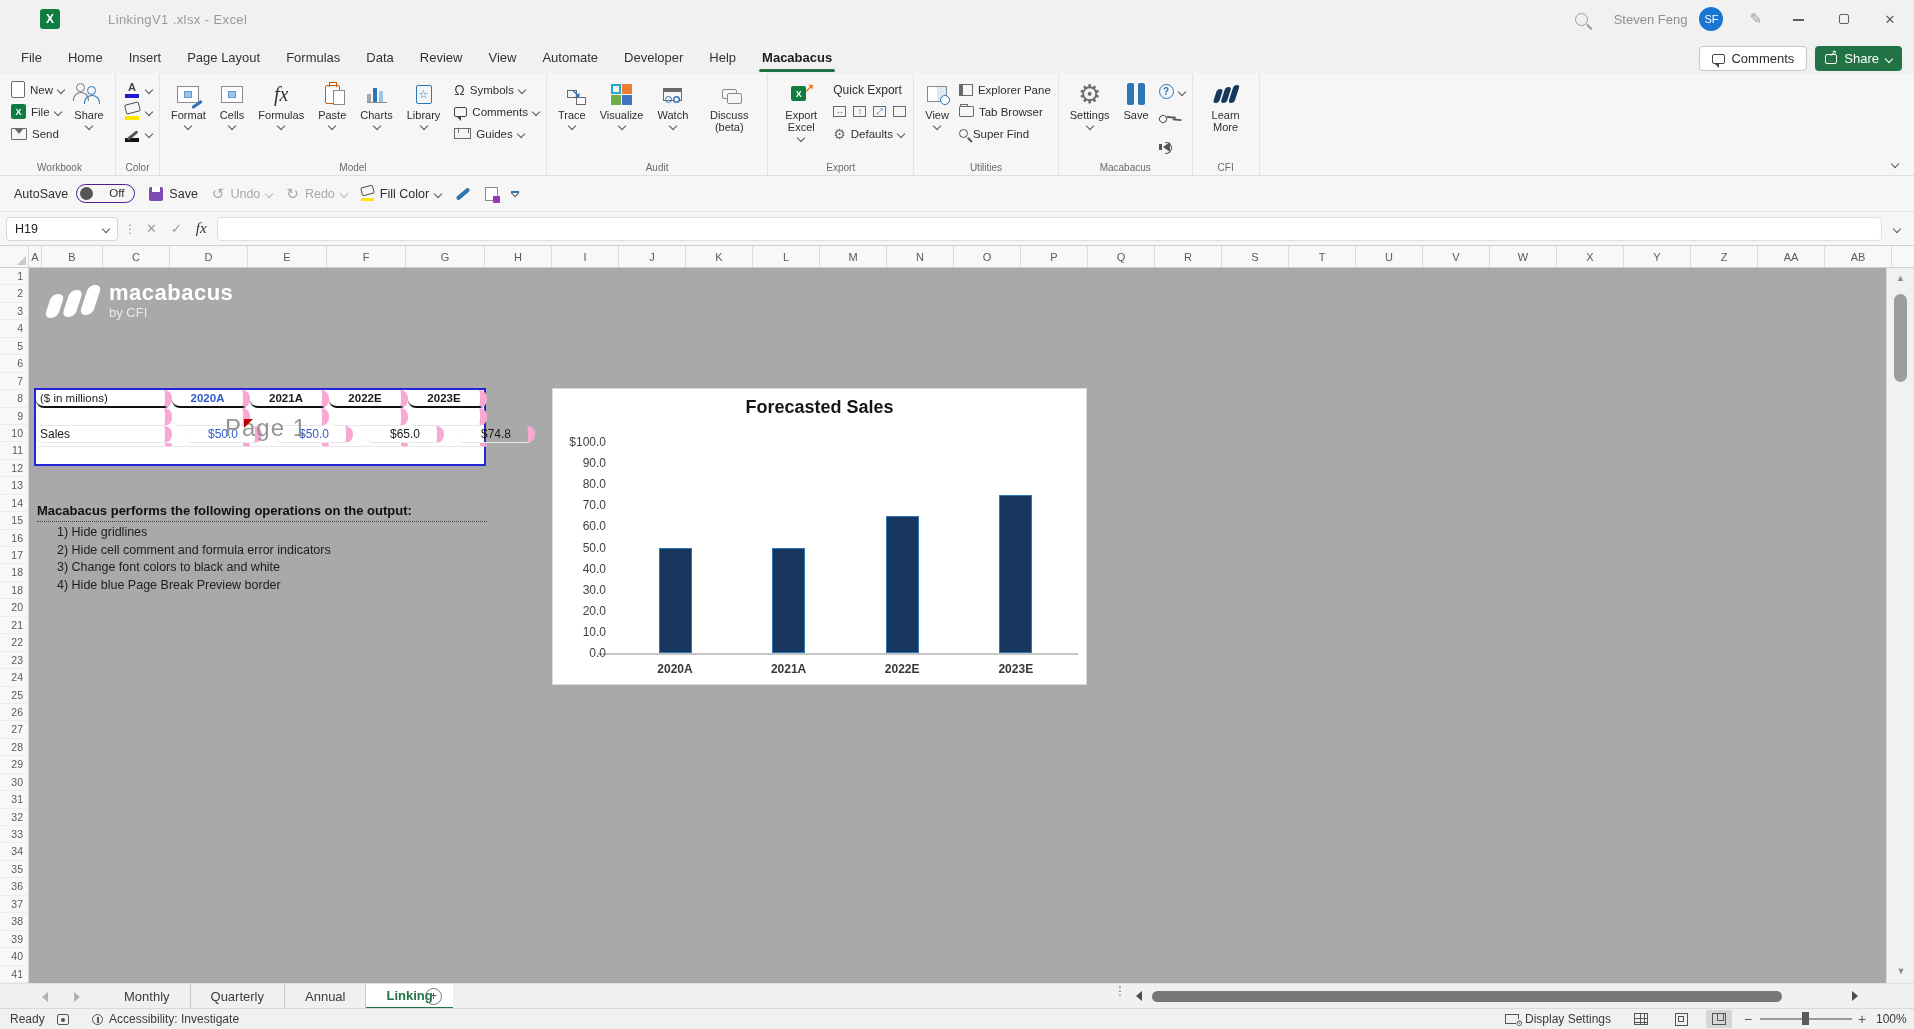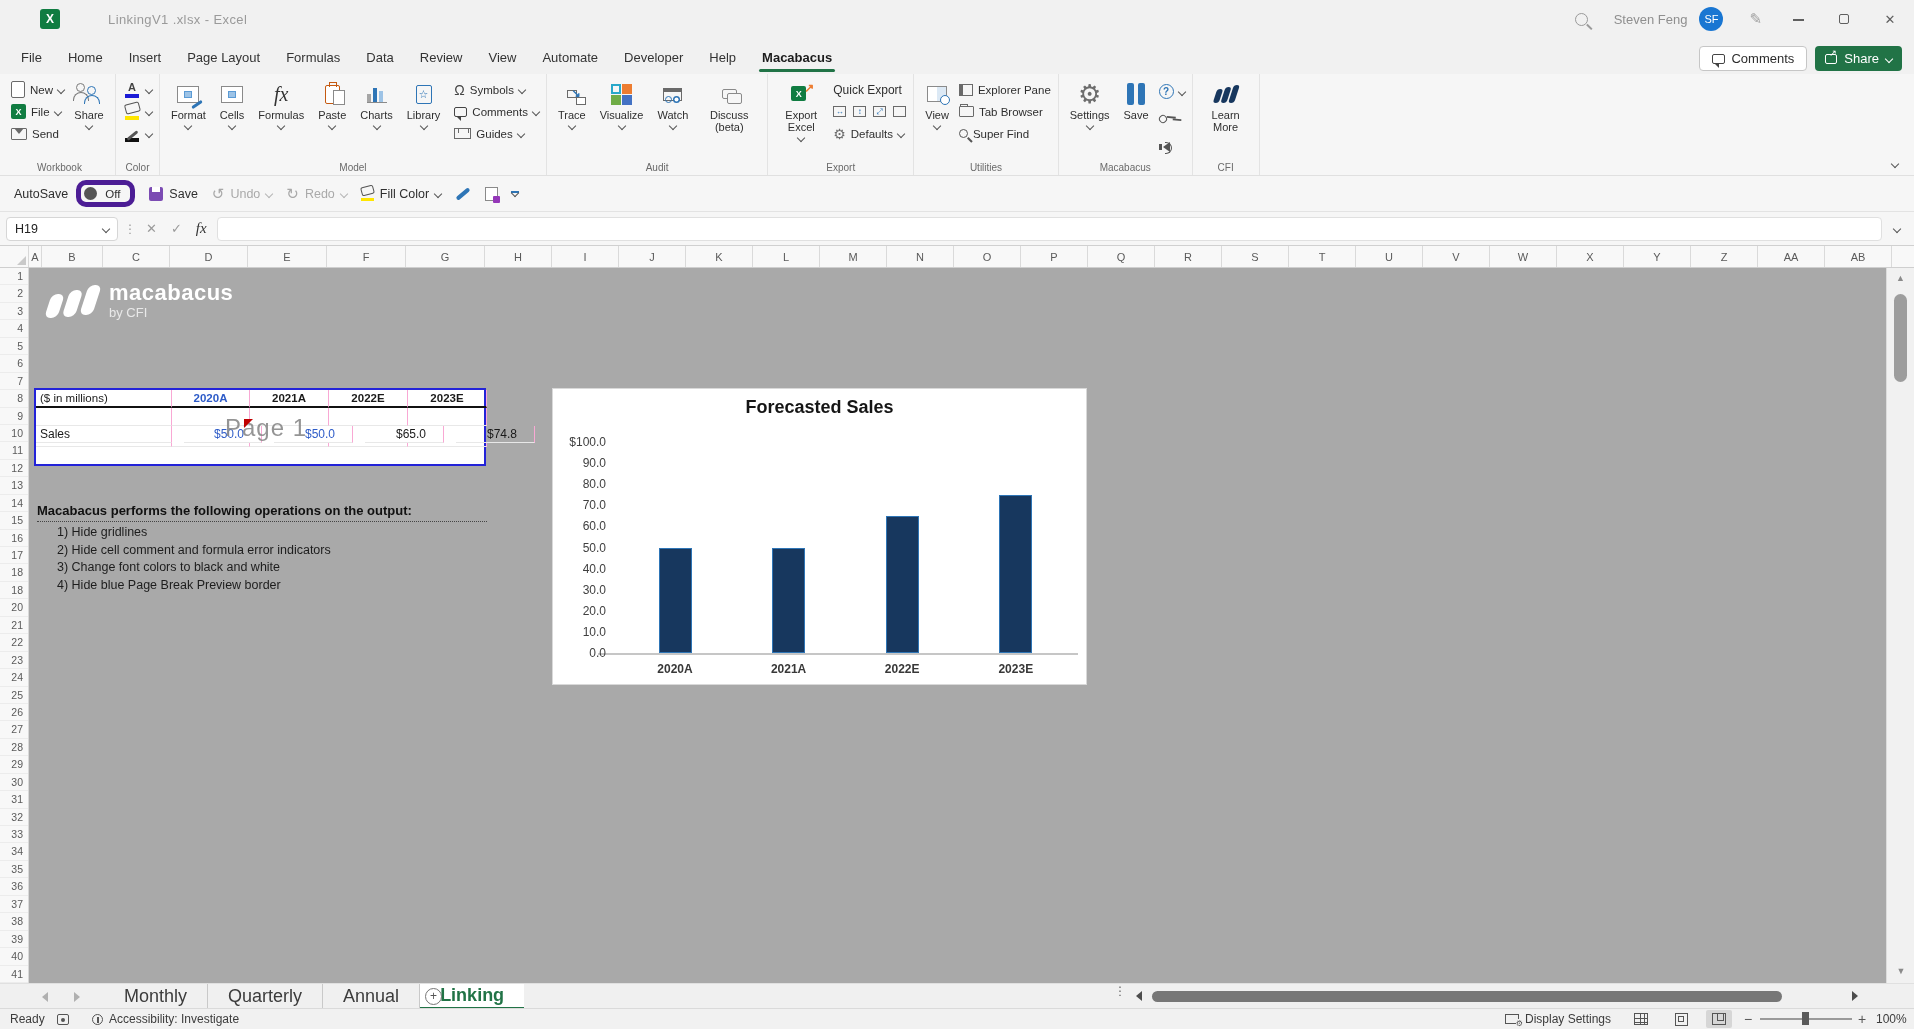--- a/index.html
+++ b/index.html
@@ -97,21 +97,21 @@
   .ic-spk::before { content:""; position:absolute; left:-4px; top:-3px; width:3px; height:6px; background:#555; }
   .ic-spk::after { content:""; position:absolute; left:2px; top:-5px; width:6px; height:10px; border:1.5px solid #555; border-left:none; border-radius:0 8px 8px 0; }
   .mb-logo { display:flex; gap:2px; }
   .mb-logo i { display:block; width:6px; height:18px; background:#17375e; border-radius:3px; transform:skewX(-18deg); }
   .mb-logo i:nth-child(1){ height:14px; margin-top:4px; }
   .mb-logo i:nth-child(2){ height:16px; margin-top:2px; }
   .ribbon-collapse { position:absolute; right:16px; bottom:8px; }
 
   
   .qat { height:36px; background:#f6f6f6; border-bottom:1px solid #e3e3e3; display:flex; align-items:center; gap:14px; padding-left:14px; font-size:12.5px; color:#2f2f2f; }
-  .toggle { display:flex; align-items:flex-end; gap:8px; border:5px solid #4c1d95; border-radius:10px; padding:2px 10px 2px 3px; }
+  .toggle { display:flex; align-items:flex-start; gap:16px; border:1px solid #4c1d95; border-radius:10px; padding:2px 10px 2px 3px; }
   .knob { width:13px; height:13px; border-radius:50%; background:#555; }
   .qitem { display:flex; align-items:center; gap:6px; }
   .qitem.dim { color:#a9a9a9; }
   .qitem.dim .chv { border-color:#b5b5b5; }
   .ic-save { width:14px; height:14px; background:#7b4bb3; border-radius:2px; position:relative; }
   .ic-save::after { content:""; position:absolute; left:3px; top:0; width:8px; height:5px; background:#fff; }
   .ic-fill { width:15px; height:11px; border:1.3px solid #555; transform:rotate(-15deg); border-radius:2px; margin-bottom:2px; }
   .ic-under { display:flex; flex-direction:column; align-items:center; }
   .ic-brush { width:16px; height:4px; background:#2e75b6; border-radius:2px; transform:rotate(-40deg); }
   .ic-purp { width:13px; height:14px; border:1.3px solid #8a8a8a; position:relative; background:#fff; }
@@ -148,21 +148,21 @@
   .brand-marks { display:flex; gap:5px; }
   .brand-marks i { display:block; width:13px; height:30px; background:#fff; border-radius:6px; transform:skewX(-18deg); }
   .brand-marks i:nth-child(1){ height:24px; margin-top:9px; }
   .brand-marks i:nth-child(2){ height:27px; margin-top:5px; }
   .brand-name { color:#fff; font-size:22px; font-weight:bold; letter-spacing:.5px; line-height:22px; }
   .brand-sub { color:#e9e9e9; font-size:13px; margin-top:1px; }
 
   
   .xtable { position:absolute; left:5px; top:120px; width:452px; height:78px; background:#fff; border:2.5px solid var(--pagebreak-blue,#2222d8); }
   .trow { display:flex; }
-  .tc { flex:none; border-right:1px solid #f9a8d4; border-bottom:1px solid #e8e8e8; font-size:12px; color:#1a1a1a; display:flex; align-items:center; }
+  .tc { flex:none; border-right:7px solid #f9a8d4; border-bottom:1px solid #e8e8e8; font-size:12px; color:#1a1a1a; display:flex; align-items:center;border-radius:8px; }
   .tc.c0 { width:136px; padding-left:4px; }
   .tc.cy { width:78px; justify-content:center; }
   .tc.cy2 { width:79px; justify-content:center; }
   .tc.num { justify-content:flex-end; padding-right:17px; }
   .tc.ctr { justify-content:center; padding-right:0; }
   .trow.hdr .tc { font-weight:bold; border-bottom:2px solid #111; font-size:11.5px; }
   .trow.hdr .tc.c0 { font-weight:normal; }
   .trow.thick .tc { border-bottom:2px solid #111; }
   .blue { color:var(--input-blue,#2d5bc8); }
   .shade { background:#f1f1f1; }
@@ -183,21 +183,21 @@
   .xaxis { position:absolute; left:45px; top:264px; width:480px; height:1.5px; background:#c6c6c6; }
   .bar { position:absolute; width:33px; background:var(--bar-navy,#17375e); border:1.5px solid var(--bar-border,#2e75b6); }
   .cat { position:absolute; top:273px; width:60px; text-align:center; font-size:12px; font-weight:bold; color:#383838; }
 
   
   .tabbar { height:25px; background:#f0f0f0; border-top:1px solid #e0e0e0; position:relative; display:flex; align-items:stretch; }
   .nav-tri { position:absolute; top:8px; width:0; height:0; border-top:5px solid transparent; border-bottom:5px solid transparent; }
   .nav-l { left:42px; border-right:6px solid #b0b0b0; }
   .nav-r { left:74px; border-left:6px solid #b0b0b0; }
   .sheettabs { position:absolute; left:104px; top:0; height:25px; display:flex; }
-  .stab { padding:0 20px; font-size:18px; color:#3c3c3c; display:flex; align-items:center; border-right:1px solid #c9c9c9; }
+  .stab { padding:0 20px; font-size:13px; color:#3c3c3c; display:flex; align-items:center; border-right:1px solid #c9c9c9; }
   .stab.active { background:#fff; color:var(--accent-green,#217346); font-weight:bold; border-right:none; border-bottom:2px solid var(--accent-green,#217346); }
   .addsheet { position:absolute; left:425px; top:4px; width:17px; height:17px; border:1px solid #767676; border-radius:50%; color:#555; font-size:12px; line-height:15px; text-align:center; }
   .tb-dots { position:absolute; left:1114px; top:4px; color:#666; font-size:12px; letter-spacing:0; line-height:6px; text-align:center; width:6px; }
   .hs-arrow { position:absolute; top:7px; width:0; height:0; border-top:5px solid transparent; border-bottom:5px solid transparent; }
   .hs-l { left:1136px; border-right:6px solid #4d4d4d; }
   .hs-r { left:1852px; border-left:6px solid #4d4d4d; }
   .hs-thumb { position:absolute; left:1152px; top:7px; width:630px; height:11px; background:#777; border-radius:6px; }
 
   
   .statusbar { height:21px; background:#f1f1f1; border-top:1px solid #dadada; position:relative; font-size:12px; color:#3c3c3c; }

